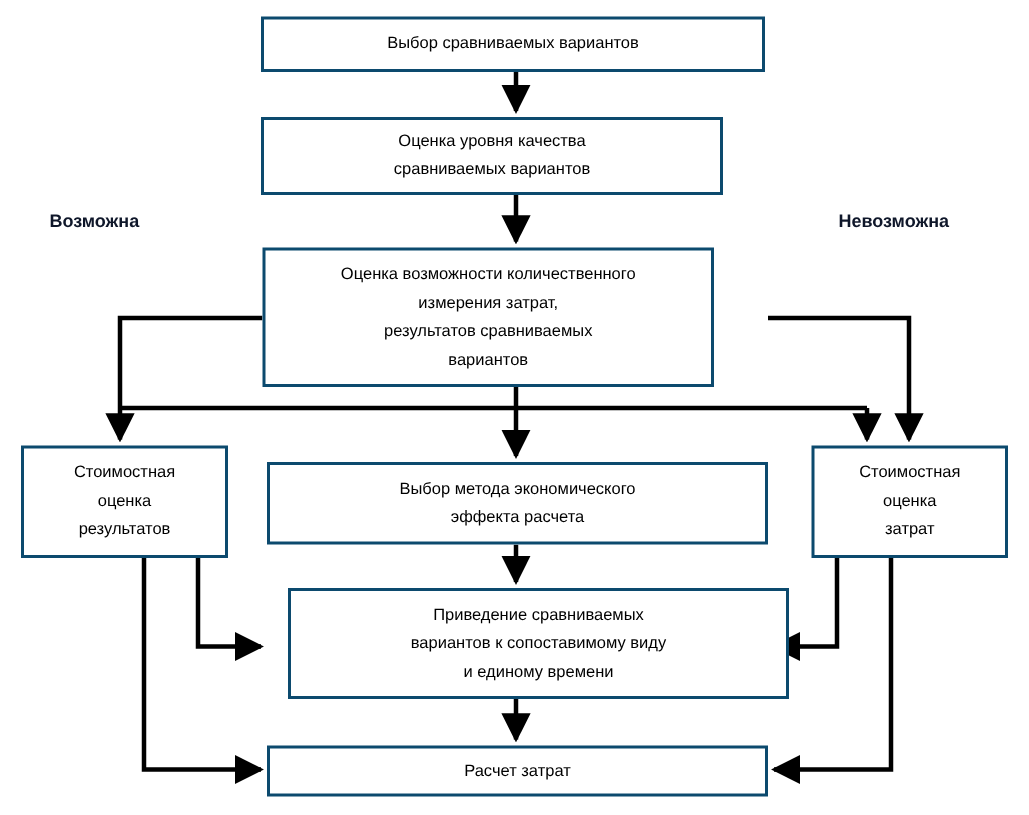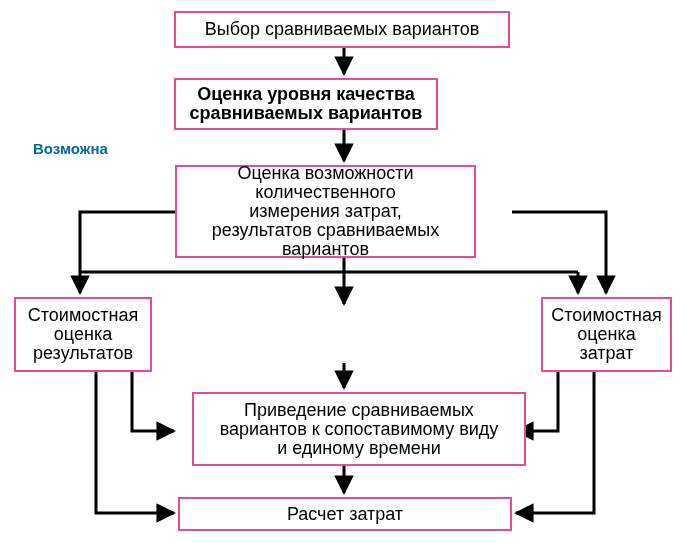--- a/index.html
+++ b/index.html
@@ -19,39 +19,39 @@
     position: absolute;
     left: 0;
     top: 0;
     width: 686px;
     height: 543px;
     pointer-events: none;
   }
   .node {
     position: absolute;
     box-sizing: border-box;
-    border: 2px solid #ec4899;
+    border: 2px solid #0c4a6e;
     background: #ffffff;
     display: flex;
     align-items: center;
     justify-content: center;
     text-align: center;
     color: #000000;
-    font-size: 18px;
+    font-size: 11px;
     line-height: 19px;
     padding: 2px 6px;
   }
   .node .node-text {
     display: block;
     white-space: pre-line;
   }
   .branch-label {
     position: absolute;
-    color: #0369a1;
-    font-size: 15px;
+    color: #0f172a;
+    font-size: 12px;
     font-weight: bold;
     white-space: nowrap;
   }
 </style>
 </head>
 <body>
 
 <div id="diagram-root">
 
   <svg class="edges" viewBox="0 0 686 543" xmlns="http://www.w3.org/2000/svg">
@@ -87,51 +87,56 @@
       <path d="M 594 372 L 594 513 L 516 513" marker-end="url(#arrow)"></path>
 
       <path d="M 344 466 L 344 493" marker-end="url(#arrow)"></path>
     </g>
   </svg>
 
   <div class="node" style="left:174px; top:11px; width:336px; height:37px;">
     <span class="node-text">Выбор сравниваемых вариантов</span>
   </div>
 
-  <div class="node" style="left:174px; top:78px; width:264px; height:52px;font-weight:bold;">
+  <div class="node" style="left:174px; top:78px; width:308px; height:52px;">
     <span class="node-text">Оценка уровня качества
 сравниваемых вариантов</span>
   </div>
 
   <div class="node" style="left:175px; top:165px; width:301px; height:93px;">
     <span class="node-text">Оценка возможности количественного
 измерения затрат,
 результатов сравниваемых
 вариантов</span>
   </div>
 
   <div class="node" style="left:14px; top:297px; width:138px; height:75px;">
     <span class="node-text">Стоимостная
 оценка
 результатов</span>
   </div>
 
+  <div class="node" style="left:178px; top:308px; width:334px; height:55px;">
+    <span class="node-text">Выбор метода экономического
+эффекта расчета</span>
+  </div>
 
   <div class="node" style="left:541px; top:297px; width:131px; height:75px;">
     <span class="node-text">Стоимостная
 оценка
 затрат</span>
   </div>
 
   <div class="node" style="left:192px; top:392px; width:334px; height:74px;">
     <span class="node-text">Приведение сравниваемых
 вариантов к сопоставимому виду
 и единому времени</span>
   </div>
 
   <div class="node" style="left:178px; top:497px; width:334px; height:34px;">
     <span class="node-text">Расчет затрат</span>
   </div>
 
   <div class="branch-label" style="left:33px; top:140px;">Возможна</div>
 
+  <div class="branch-label" style="left:559px; top:140px;">Невозможна</div>
 
 </div>
 
 </body></html>

